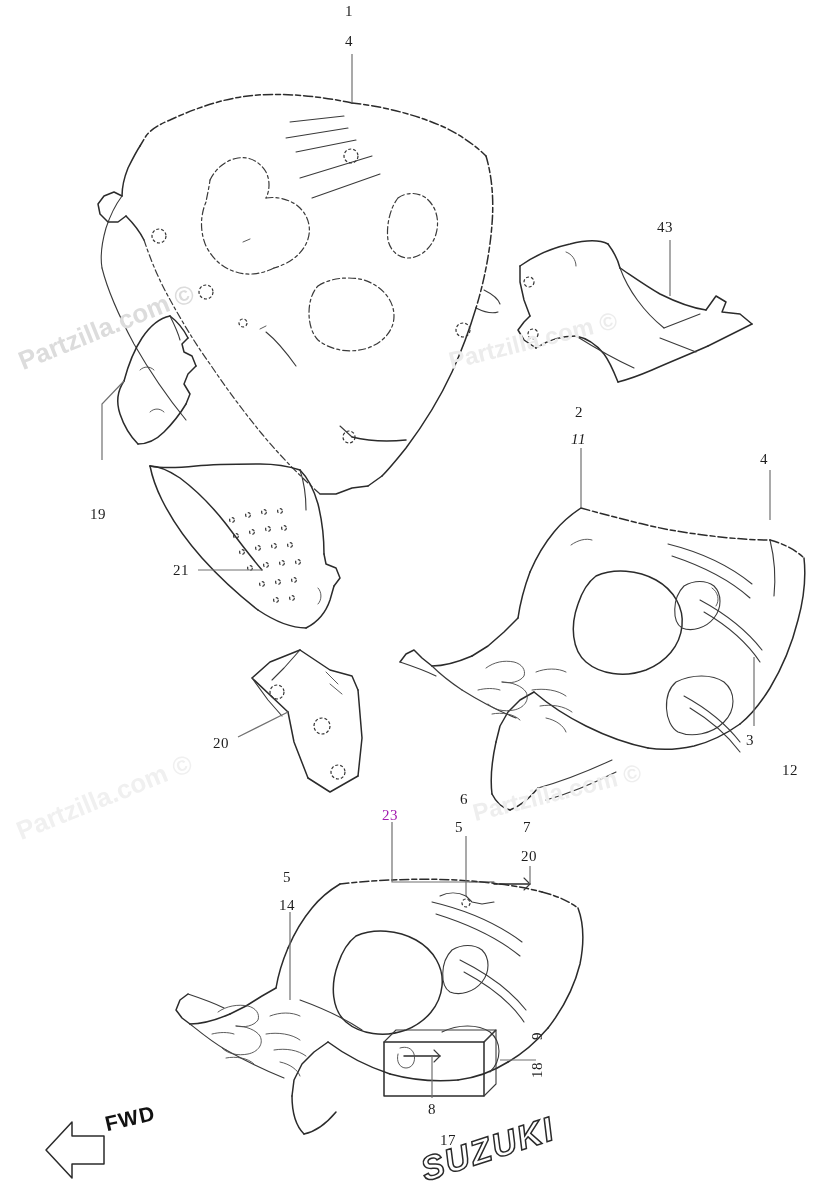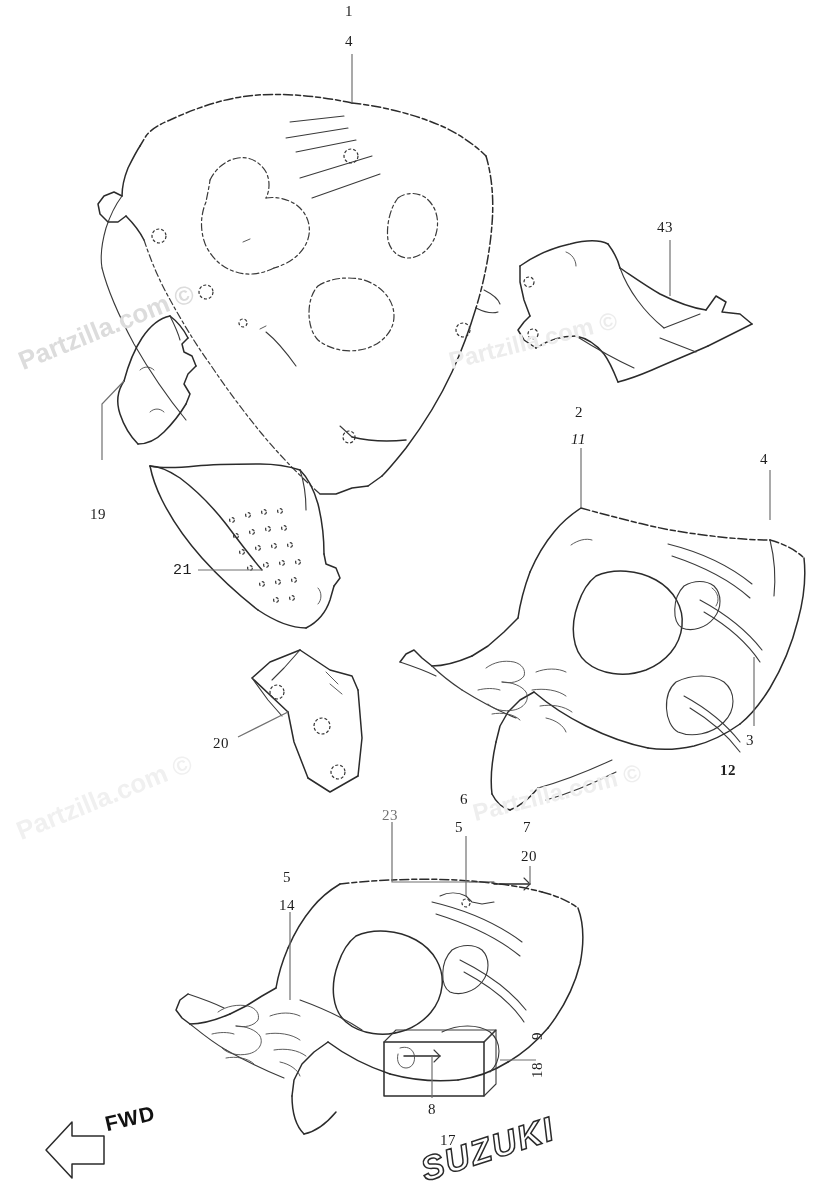--- a/index.html
+++ b/index.html
@@ -40,21 +40,21 @@
     font-family: "Liberation Serif", serif;
     font-size: 15px;
     line-height: 1;
     letter-spacing: 0.5px;
     white-space: nowrap;
   }
   .callout.vert {
     transform: rotate(-90deg);
     transform-origin: left top;
   }
-  .callout.faint { color: #737373; }
+  .callout.faint { color: #a21caf; }
   .fwd-label {
     position: absolute;
     font-family: "Liberation Sans", sans-serif;
     font-size: 21px;
     font-weight: bold;
     color: #111;
     letter-spacing: 1px;
     transform: rotate(-13deg);
     transform-origin: left bottom;
   }
@@ -392,23 +392,23 @@
   <div class="wm" style="left:12px; top:818px; font-size:26px; color:#f0f0f0; transform:rotate(-22deg); transform-origin:left top;">Partzilla.com ©</div>
   <div class="wm" style="left:470px; top:800px; font-size:24px; color:#eeeeee; transform:rotate(-14deg); transform-origin:left top;">Partzilla.com ©</div>
 
   <div class="callout" style="left:345px; top:4px;">1</div>
   <div class="callout" style="left:345px; top:34px;">4</div>
   <div class="callout" style="left:657px; top:220px;">43</div>
   <div class="callout" style="left:90px;  top:463px;margin-top:44px;">19</div>
   <div class="callout" style="left:575px; top:405px;">2</div>
   <div class="callout" style="left:571px; top:432px;font-style:italic;">11</div>
   <div class="callout" style="left:760px; top:452px;">4</div>
-  <div class="callout" style="left:173px; top:563px;font-family:Liberation Mono, monospace;">21</div>
+  <div class="callout" style="left:173px; top:563px;">21</div>
   <div class="callout" style="left:746px; top:733px;">3</div>
-  <div class="callout" style="left:720px; top:763px;font-weight:bold;">12</div>
+  <div class="callout" style="left:782px; top:763px;">12</div>
   <div class="callout" style="left:213px; top:730px;margin-top:6px;">20</div>
   <div class="callout faint" style="left:382px; top:808px;">23</div>
   <div class="callout" style="left:460px; top:792px;">6</div>
   <div class="callout" style="left:455px; top:820px;">5</div>
   <div class="callout" style="left:523px; top:820px;">7</div>
   <div class="callout" style="left:521px; top:849px;">20</div>
   <div class="callout" style="left:283px; top:870px;">5</div>
   <div class="callout" style="left:279px; top:898px;">14</div>
   <div class="callout" style="left:428px; top:1102px;">8</div>
   <div class="callout" style="left:440px; top:1133px;">17</div>

